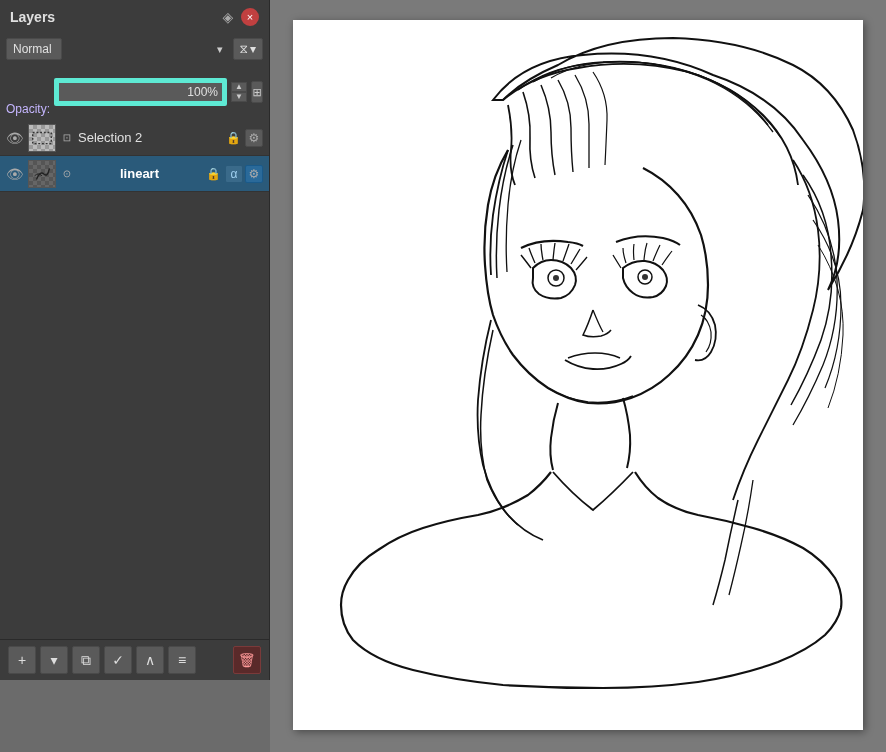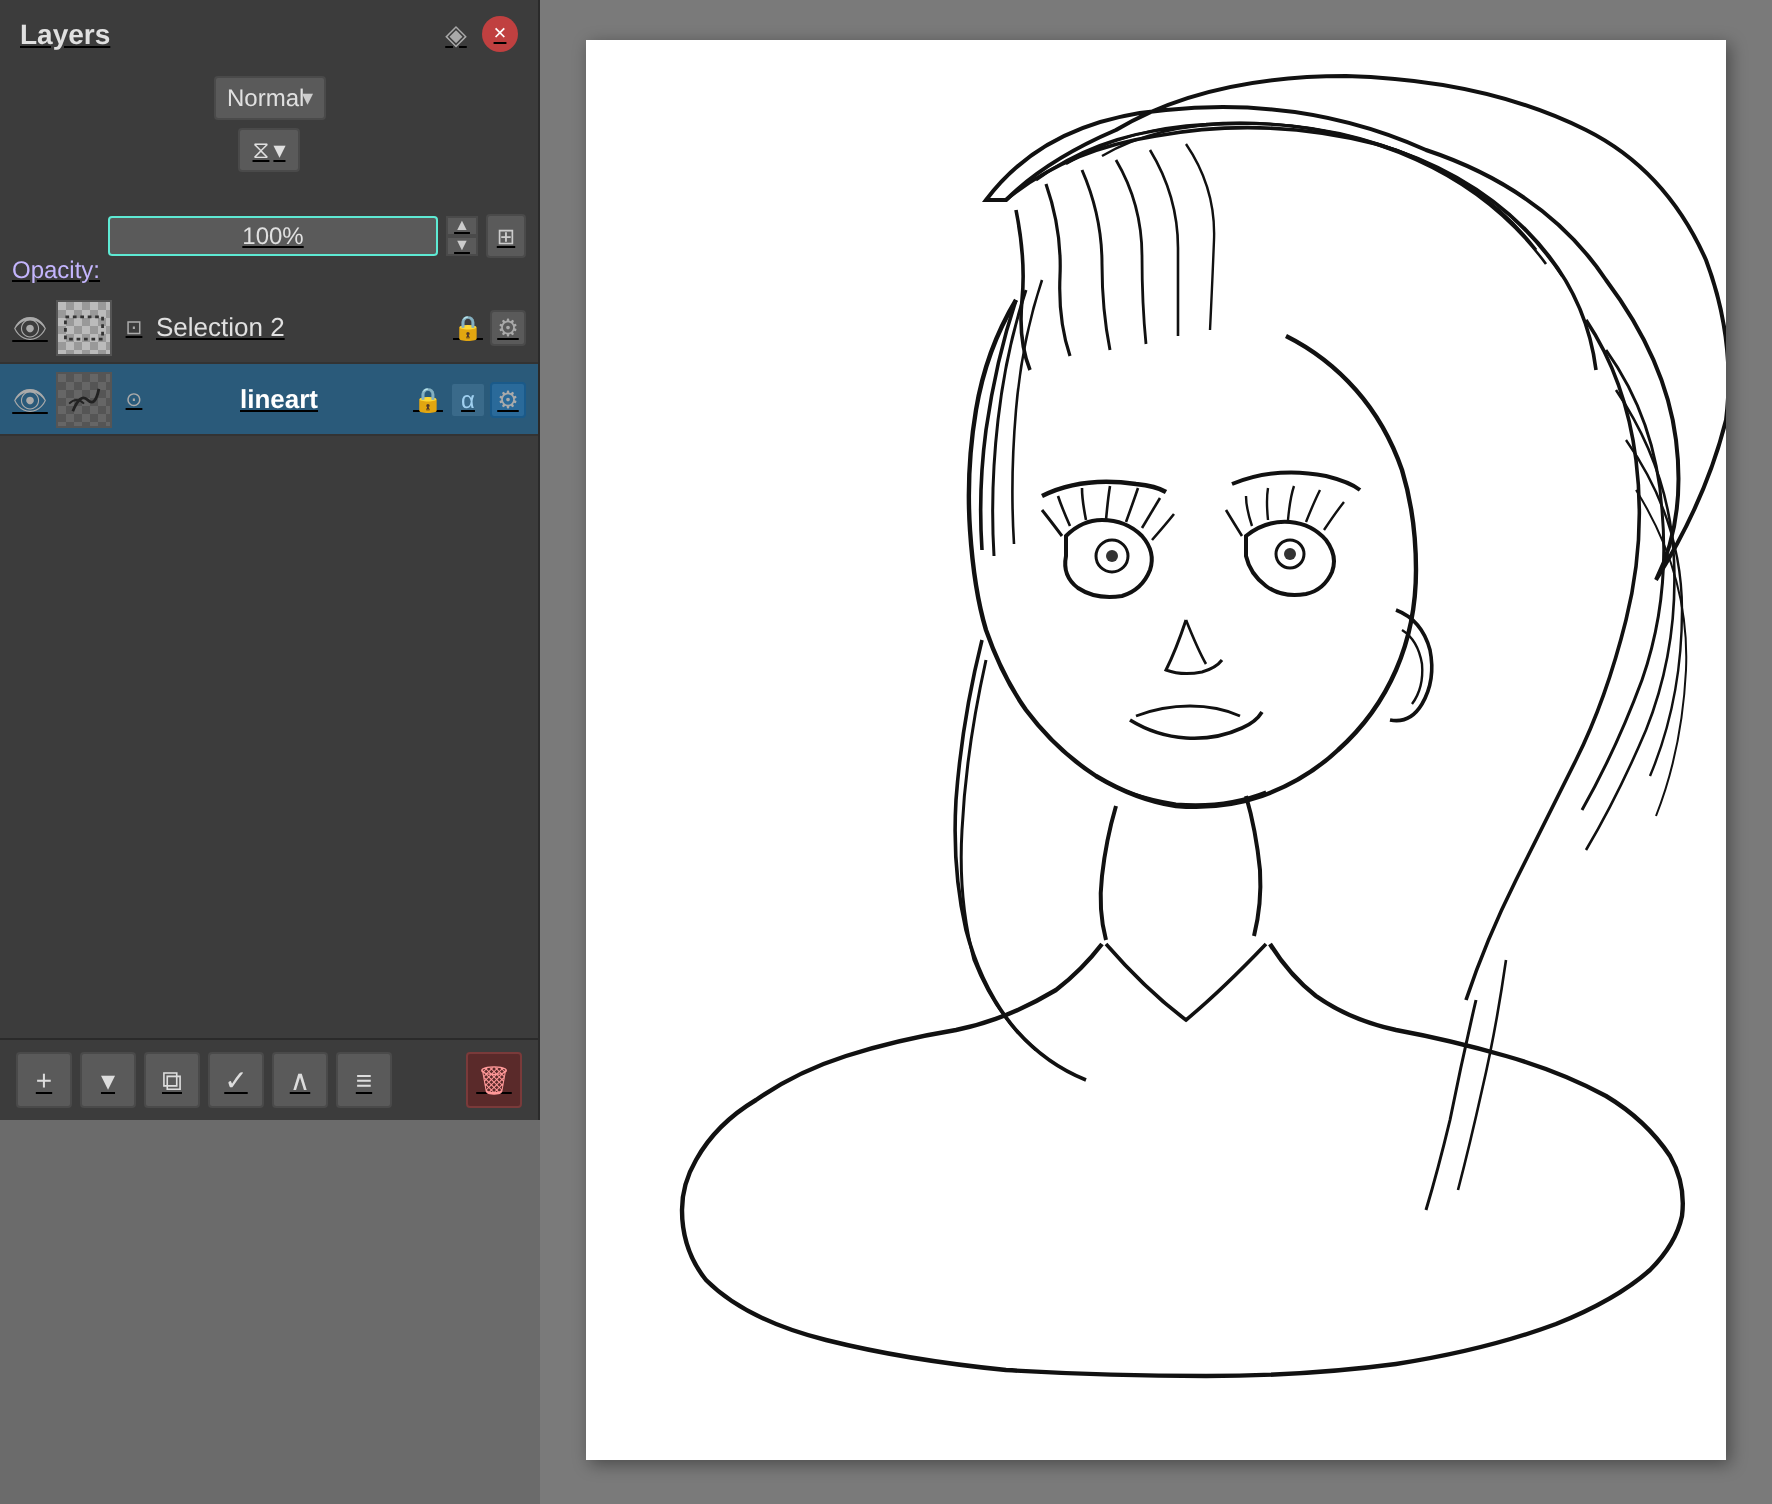--- a/index.html
+++ b/index.html
@@ -10,26 +10,25 @@
       font-family: sans-serif;
       font-size: 13px;
       overflow: hidden;
       display: flex;
     }
 
     
     .layers-panel {
       width: 270px;
       min-width: 270px;
-      height: 560px;
+      height: 680px;
       background-color: #3c3c3c;
       display: flex;
       flex-direction: column;
       border-right: 1px solid #2a2a2a;
-      text-decoration: underline;
     }
 
     .panel-header {
       display: flex;
       align-items: center;
       justify-content: space-between;
       padding: 8px 10px;
       background-color: #3c3c3c;
     }
 
@@ -66,25 +65,23 @@
       justify-content: center;
       color: white;
       font-size: 11px;
       cursor: pointer;
       border: none;
     }
 
     
     .blend-row {
       display: flex;
-      align-items: center;
       padding: 4px 6px;
       gap: 4px;
       background-color: #3c3c3c;
-      flex-direction: column;
     }
 
     .blend-select {
       flex: 1;
       background-color: #5a5a5a;
       border: 1px solid #4a4a4a;
       color: #e0e0e0;
       padding: 3px 6px;
       font-size: 12px;
       border-radius: 2px;
@@ -117,26 +114,26 @@
     .opacity-label {
       color: #c4b5fd;
       font-size: 12px;
       white-space: nowrap;
       margin-top: 34px;
     }
 
     .opacity-spinner {
       flex: 1;
       background-color: #5a5a5a;
-      border: 1px solid #5eead4;
+      border: 5px solid #5eead4;
       color: #e0e0e0;
       padding: 2px 4px;
       font-size: 12px;
       border-radius: 2px;
-      text-align: center;
+      text-align: right;
     }
 
     .spinner-btns {
       display: flex;
       flex-direction: column;
     }
 
     .spinner-btn {
       width: 16px;
       height: 10px;

